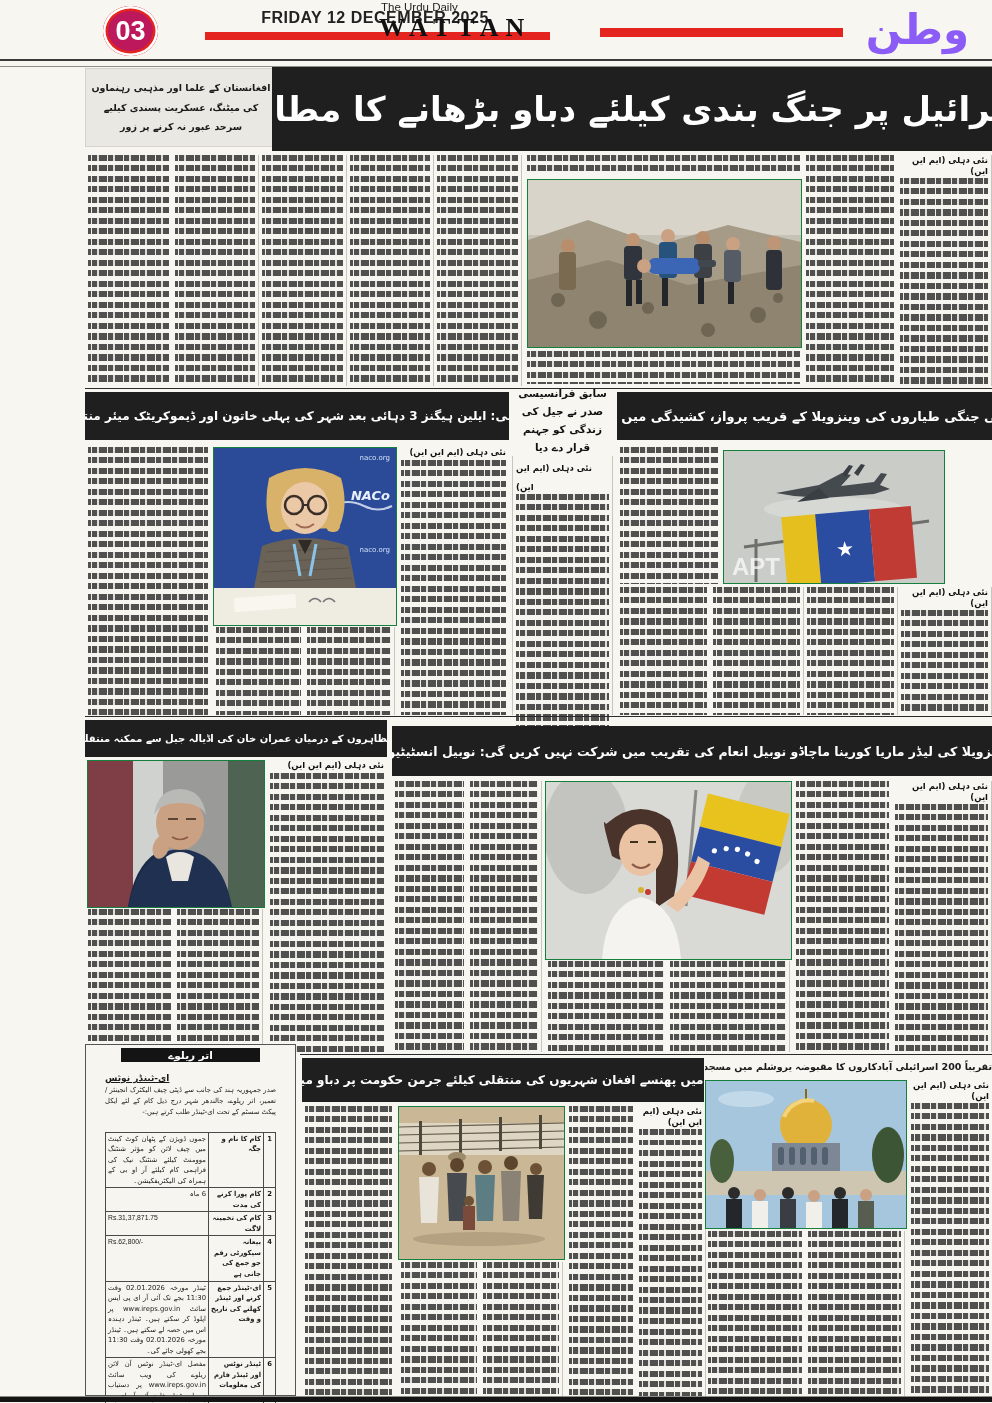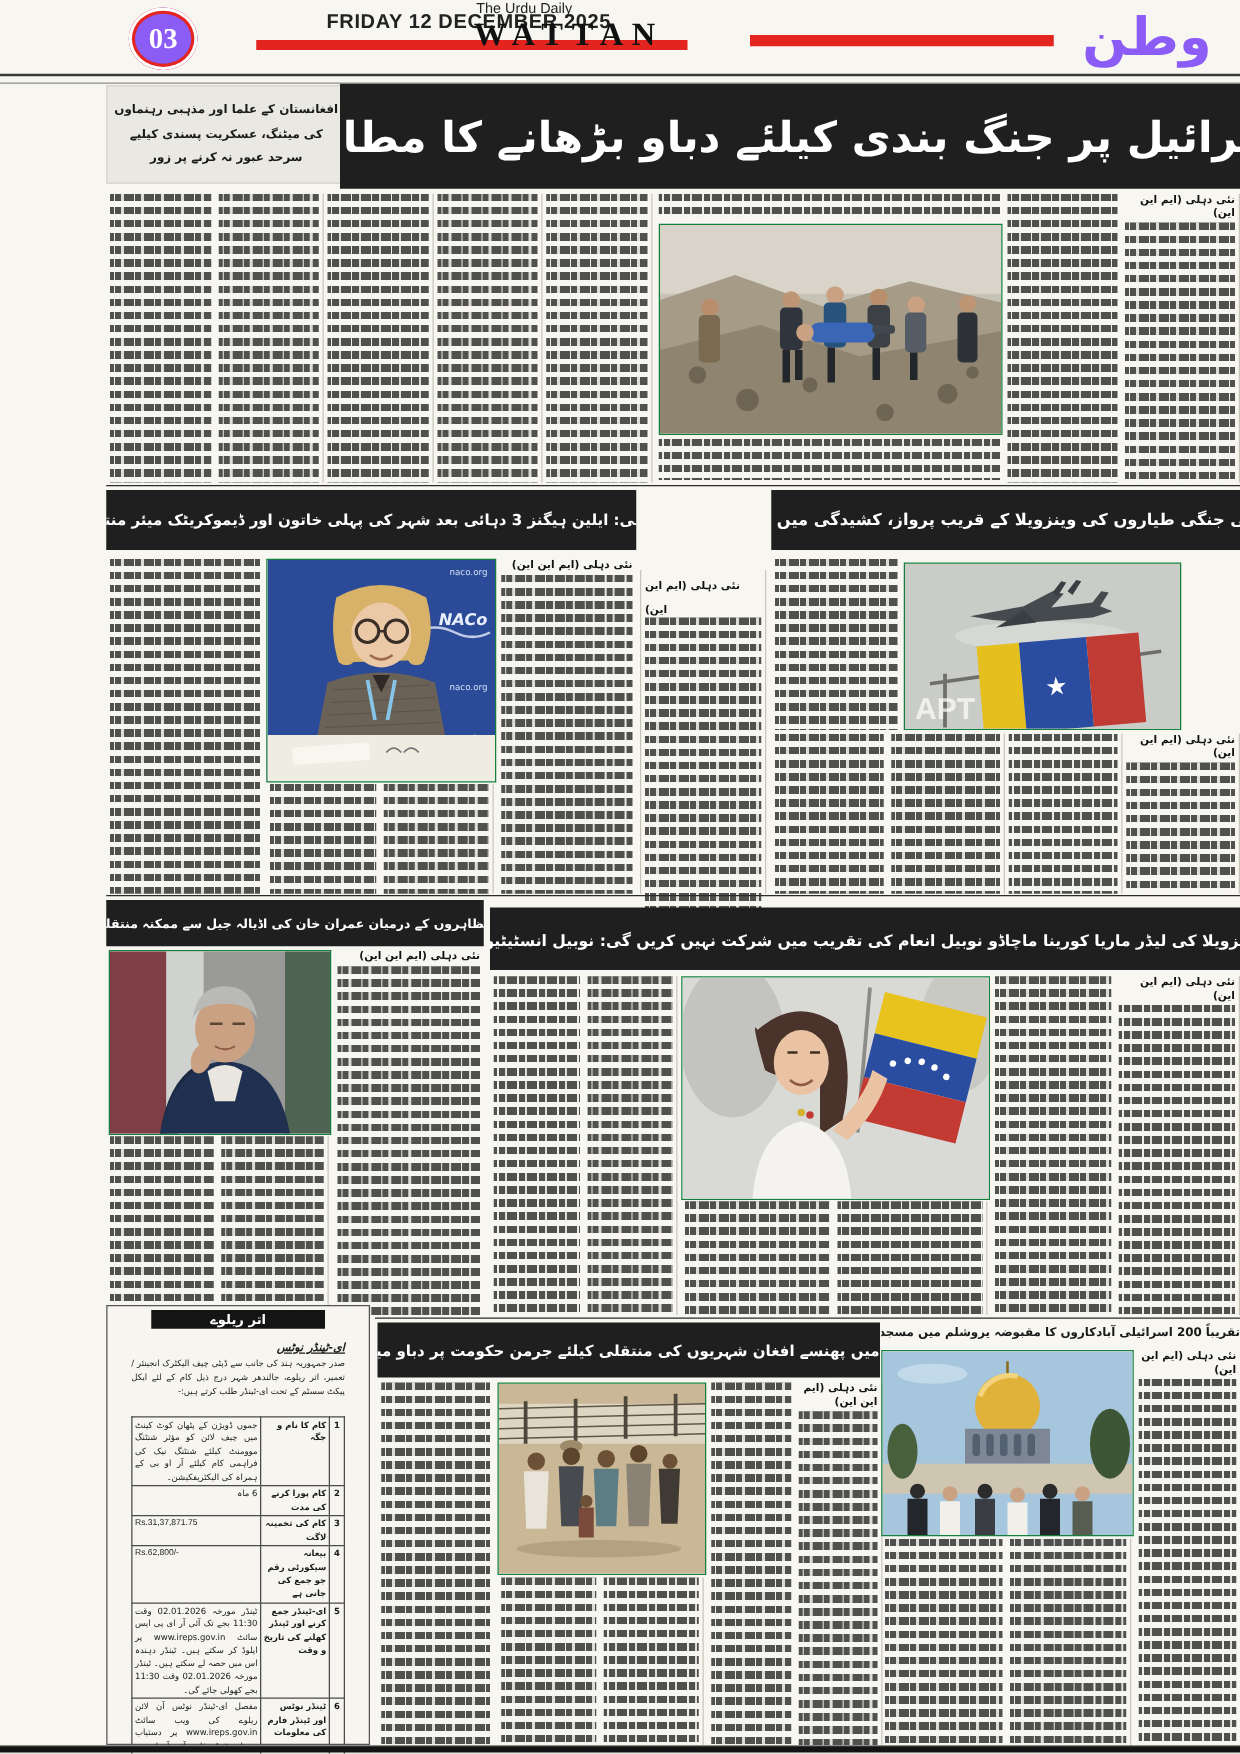--- a/index.html
+++ b/index.html
@@ -17,40 +17,40 @@
   .cols{display:flex;}
   .cols .c{flex:1;display:flex;flex-direction:column;padding:0 3px;}
   .cols .c + .c{border-right:1px solid #c8c5bd;}
   .c .fill{flex:1;}
   .dateline{font-size:8.5px;font-weight:bold;line-height:1.25;text-align:right;direction:rtl;
             margin-bottom:2px;color:#111;}
   .rule{background:#2a2a2a;}
   .photo{overflow:hidden;border:1px solid #15803d;}
   .photo svg{display:block;width:100%;height:100%;}
   
-  .pageno{border-radius:50%;background:#8b5cf6;color:#fff;display:flex;align-items:center;
-          justify-content:center;font-weight:bold;font-size:23px;
+  .pageno{border-radius:50%;background:#be185d;color:#fff;display:flex;align-items:center;
+          justify-content:center;font-weight:bold;font-size:27px;
           box-shadow:inset 0 0 0 2.5px #fff, inset 0 0 0 5px #e3241f;
-          font-family:Liberation Serif, serif;}
+          font-family:Liberation Sans, sans-serif;}
   .dateline-top{font-family:"Liberation Sans",sans-serif;font-weight:bold;font-size:16px;
           letter-spacing:.5px;text-align:center;color:#222;}
   .redbar{background:#e3241f;}
   .tagline{font-family:"Liberation Sans",sans-serif;font-weight:normal;font-size:11.5px;color:#222;}
   .wattan{font-family:"Liberation Serif",serif;font-weight:bold;font-size:26px;letter-spacing:7px;color:#111;}
   .watan-urdu{font-weight:bold;font-size:42px;text-align:center;line-height:56px;color:#8b5cf6;}
   
   .greybox{background:#e9e8e2;border:1px solid #d4d2ca;display:flex;align-items:center;justify-content:center;
            text-align:center;font-weight:bold;font-size:9.5px;line-height:2.1;padding:2px 4px;}
   .subhead{display:flex;align-items:center;justify-content:center;text-align:center;
            font-weight:bold;font-size:10.5px;line-height:1.7;color:#111;}
   
   .ad{border:1px solid #555;background:#f6f5ef;padding:3px 19px;box-sizing:border-box;font-size:7px;}
   .ad .titlebar{background:#141414;color:#fff;font-weight:bold;font-size:10.5px;text-align:center;
                 padding:1px 0;margin:0 16px 2px 16px;}
-  .ad .subtitle{text-align:right;font-weight:bold;font-size:9px;text-decoration:underline;margin:11px 0 2px;font-style:italic;}
+  .ad .subtitle{text-align:left;font-weight:bold;font-size:9px;text-decoration:underline;margin:11px 0 2px;}
   .ad .intro{direction:rtl;text-align:justify;font-size:6.8px;line-height:1.6;margin-bottom:14px;}
   .ad table{width:100%;border-collapse:collapse;direction:rtl;}
   .ad td{border:1px solid #4a4a4a;vertical-align:top;padding:1px 2px;font-size:6.8px;line-height:1.55;}
   .ad td.no{width:7px;text-align:center;font-weight:bold;}
   .ad td.lbl{width:50px;font-weight:bold;}
   .ad td.val{text-align:justify;}
   .latin{font-family:"Liberation Sans",sans-serif;direction:ltr;unicode-bidi:embed;}
 </style>
 </head>
 <body>
@@ -142,20 +142,21 @@
       </div>
     <div class="c">
         <div class="sim fill"></div>
       </div>
   </div>
 
   <div class="abs rule" style="left:85px;top:388px;width:907px;height:1px;"></div>
 
   <div class="abs hl urdu" style="left:85px;top:392px;width:424px;height:48px;font-size:12px;">میامی: ایلین ہیگنز 3 دہائی بعد شہر کی پہلی خاتون اور ڈیموکریٹک میئر منتخب</div>
 
+  <div class="abs subhead urdu" style="left:512px;top:390px;width:101px;height:62px;">سابق فرانسیسی صدر نے جیل کی زندگی کو جہنم قرار دے دیا</div>
   <div class="abs" style="left:512px;top:456px;width:101px;height:259px;border-right:1px solid #c8c5bd;border-left:1px solid #c8c5bd;padding:0 3px;box-sizing:border-box;">
     <span class="dateline">نئی دہلی (ایم این این)</span>
     <div class="sim" style="height:238px;"></div>
   </div>
 
   <div class="abs hl urdu" style="left:617px;top:392px;width:375px;height:48px;font-size:13px;">امریکی جنگی طیاروں کی وینزویلا کے قریب پرواز، کشیدگی میں اضافہ</div>
 
   <div class="abs cols" style="left:398px;top:447px;width:111px;height:268px;">
     <div class="c">
       <span class="dateline">نئی دہلی (ایم این این)</span>

